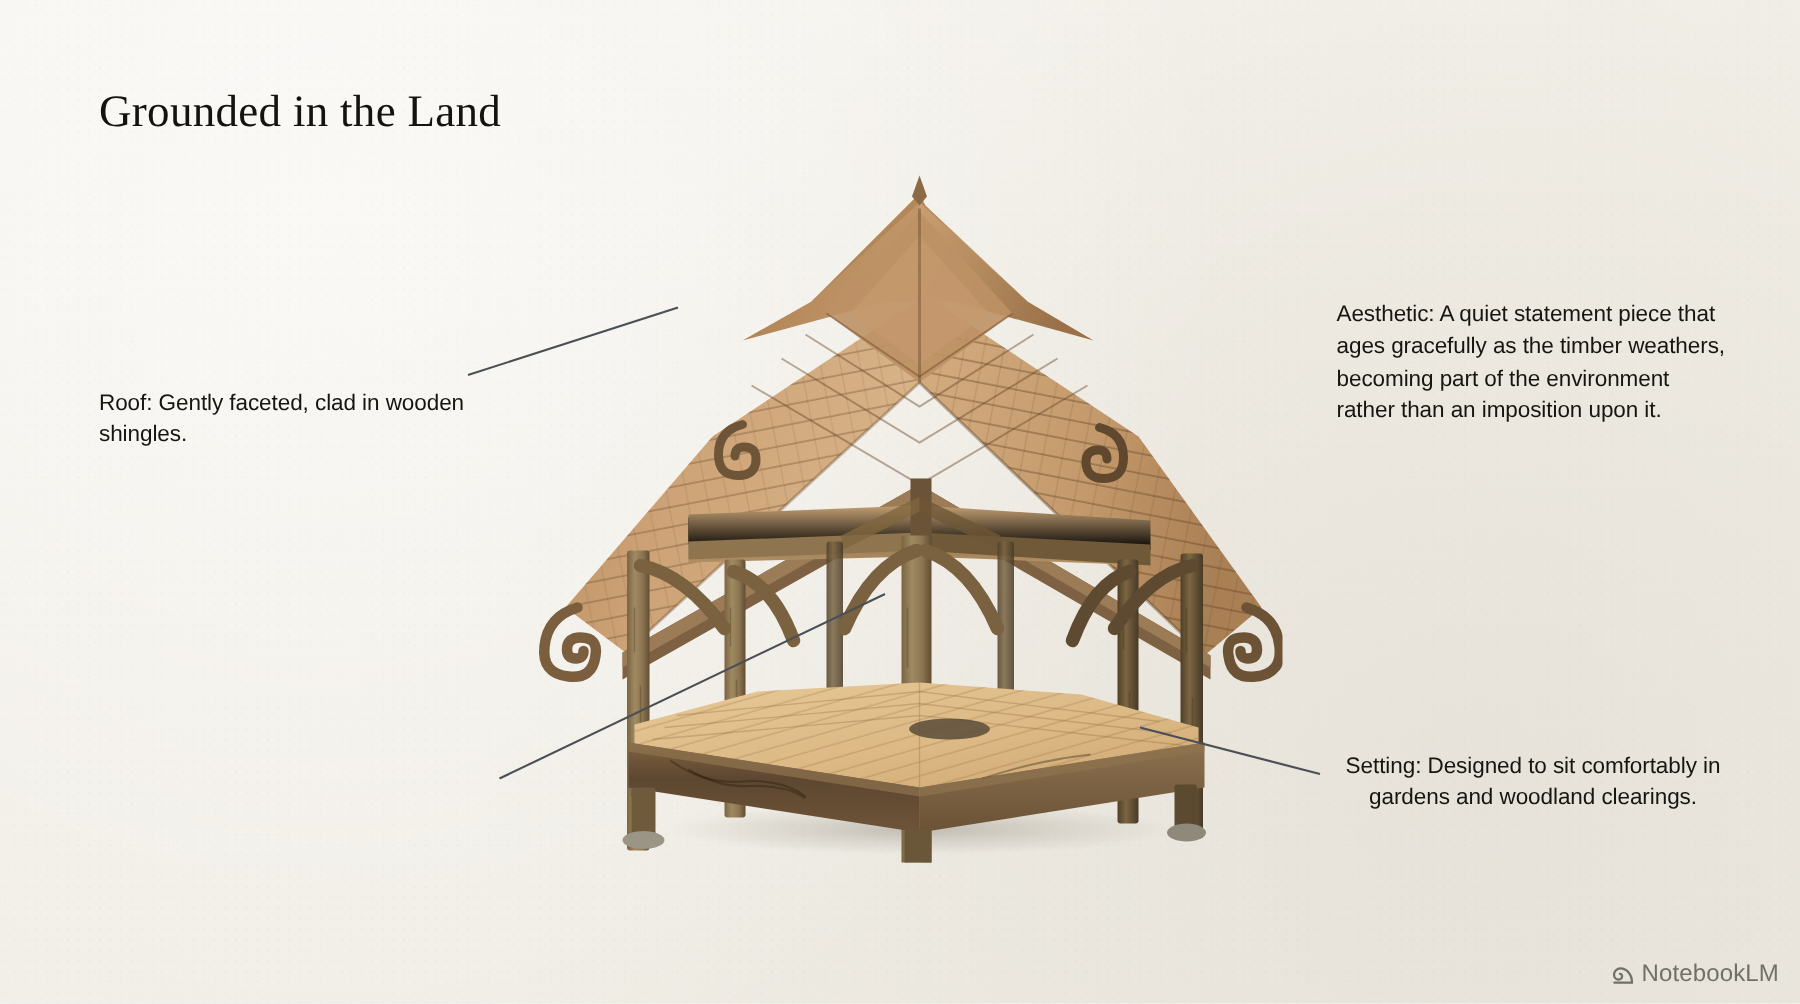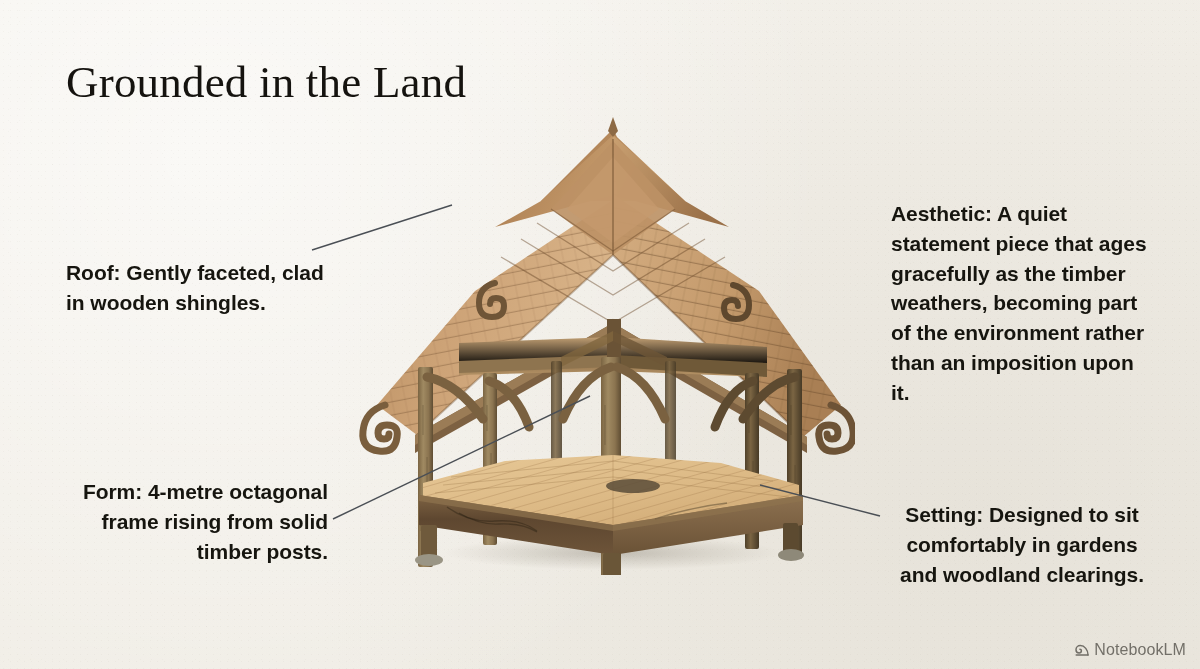--- a/index.html
+++ b/index.html
@@ -35,34 +35,34 @@
     background-size: 7px 7px, 11px 11px;
     background-position: 0 0, 3px 5px;
   }
 
   
   #title {
     position: absolute;
     left: 66px;
     top: 58px;
     font-family: "Liberation Serif", "DejaVu Serif", serif;
-    font-size: 45px;
+    font-size: 30px;
     line-height: 1.1;
     letter-spacing: .2px;
     color: #15130f;
     white-space: nowrap;
   }
 
   
   .anno {
     position: absolute;
     color: #16150f;
-    font-size: 21px;
+    font-size: 15px;
     line-height: 1.42;
-    font-weight: 700;
+    font-weight: 400;
     letter-spacing: -.05px;
   }
   #anno-roof   { left: 66px;  top: 226px; width: 262px; text-align: left; margin-top: 32px; }
   #anno-form   { left: 60px;  top: 477px; width: 268px; text-align: right; }
   #anno-aes    { left: 891px; top: 199px; width: 262px; text-align: left; }
   #anno-set    { left: 891px; top: 500px; width: 262px; text-align: center; }
 
   
   #leaders {
     position: absolute;
@@ -306,21 +306,20 @@
   </div>
 
   <svg id="leaders" width="1200" height="669">
     <line x1="312" y1="250" x2="452" y2="205" stroke="#4a4f55" stroke-width="1.4"></line>
     <line x1="333" y1="519" x2="590" y2="396" stroke="#4a4f55" stroke-width="1.4"></line>
     <line x1="760" y1="485" x2="880" y2="516" stroke="#4a4f55" stroke-width="1.4"></line>
   </svg>
 
   <div class="anno" id="anno-roof">Roof: Gently faceted, clad in wooden shingles.</div>
 
-  <div class="anno" id="anno-form">Form: 4-metre octagonal frame rising from solid timber posts.</div>
 
   <div class="anno" id="anno-aes">Aesthetic: A quiet statement piece that ages gracefully as the timber weathers, becoming part of the environment rather than an imposition upon it.</div>
 
   <div class="anno" id="anno-set">Setting: Designed to sit comfortably in gardens and woodland clearings.</div>
 
   <div id="watermark">
     <span style="display:flex;">
       <svg width="14" height="12" viewBox="0 0 14 12" aria-hidden="true">
         <path d="M13 11 C13 5.8 9.6 1.6 5.3 1.6 C2.9 1.6 1 3.5 1 5.8 C1 7.6 2.4 9 4.1 9
                  C5.4 9 6.4 8 6.4 6.8 C6.4 5.9 5.7 5.2 4.9 5.2" fill="none" stroke="#5e5b54" stroke-width="1.5" stroke-linecap="round"></path>

